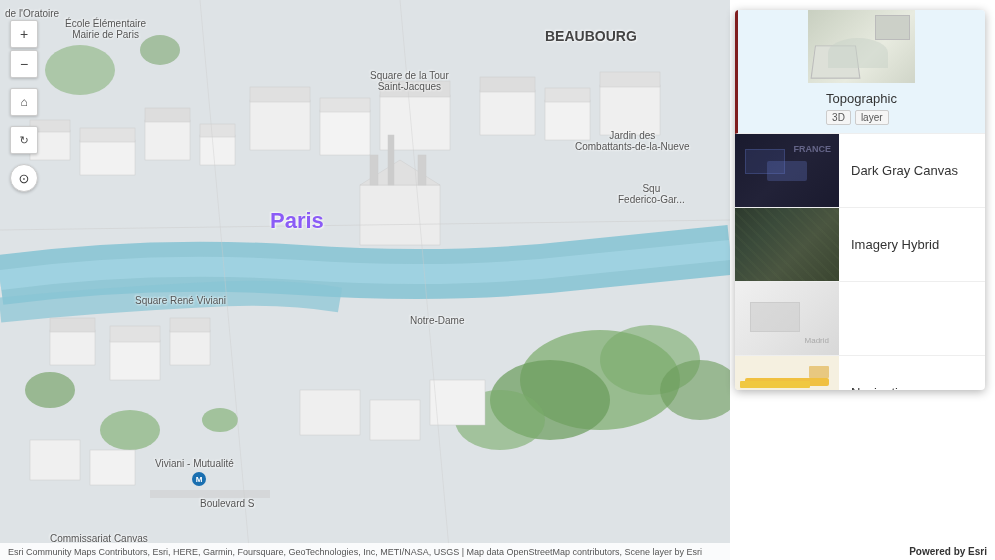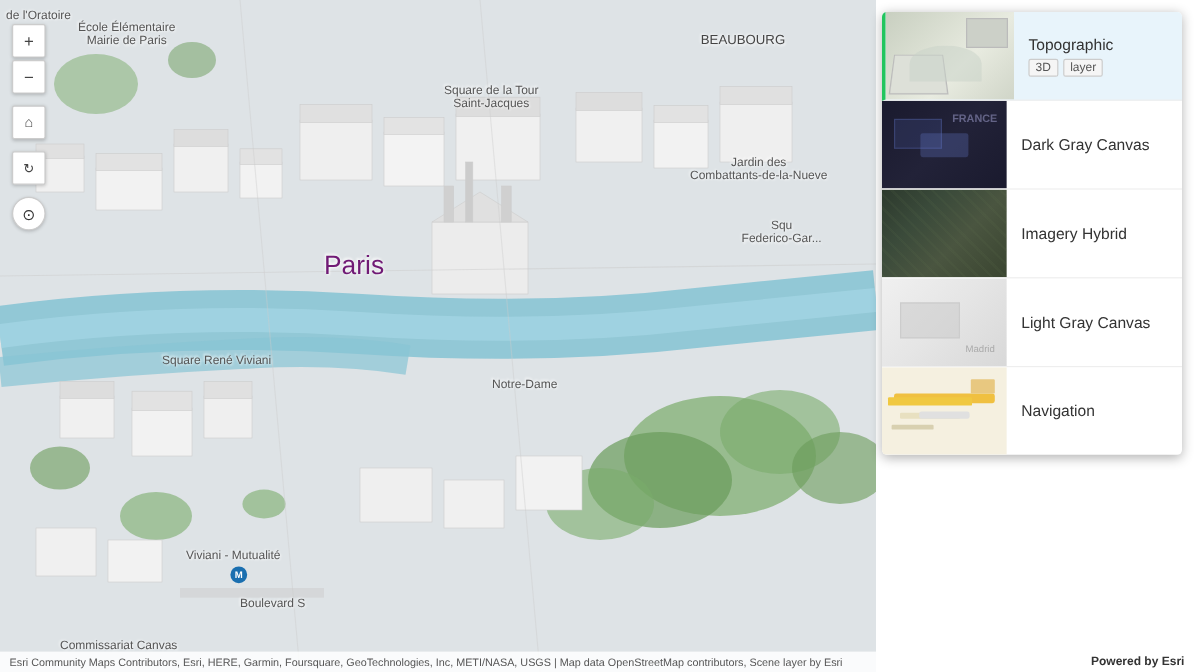--- a/index.html
+++ b/index.html
@@ -16,29 +16,28 @@
     .map-label {
       position: absolute;
       color: #333;
       font-weight: bold;
       pointer-events: none;
       text-shadow: 1px 1px 2px rgba(255,255,255,0.8), -1px -1px 2px rgba(255,255,255,0.8);
     }
 
     .label-large {
       font-size: 22px;
-      font-weight: 400;
-      color: #701a75;
+      font-weight: 700;
+      color: #8b5cf6;
     }
 
     .label-medium {
-      font-size: 11px;
-      font-weight: 400;
+      font-size: 14px;
+      font-weight: 700;
       color: #444;
-      margin-left: 39px;
     }
 
     .label-small {
       font-size: 10px;
       font-weight: 500;
       color: #555;
     }
 
     
     #map-controls {
@@ -103,21 +102,22 @@
       padding: 0;
       cursor: pointer;
       border-bottom: 1px solid #eee;
       transition: background 0.15s;
     }
 
     .layer-item:last-child { border-bottom: none; }
 
     .layer-item.selected {
       background: #e8f4fb;
-      border-left: 3px solid #22c55e;
+      border-left: 3px solid #7f1d1d;
+      flex-direction: column;
     }
 
     .layer-thumbnail {
       width: 104px;
       height: 73px;
       flex-shrink: 0;
       overflow: hidden;
       position: relative;
     }
 
@@ -416,23 +416,20 @@
         </div>
       </div>
 
       <div class="layer-item">
         <div class="layer-thumbnail">
           <div class="thumb-lightgray" style="background:linear-gradient(135deg,#f0f0f0 0%,#e5e5e5 50%,#d8d8d8 100%);position:relative;">
             <div style="position:absolute;top:20px;left:15px;width:50px;height:30px;background:rgba(200,200,200,0.5);border:1px solid #ccc;"></div>
             <div style="position:absolute;bottom:10px;right:10px;font-size:8px;color:#aaa;">Madrid</div>
           </div>
         </div>
-        <div class="layer-info">
-          <div class="layer-name">Light Gray Canvas</div>
-        </div>
       </div>
 
       <div class="layer-item">
         <div class="layer-thumbnail">
           <div class="thumb-navigation" style="background:#f5f0e0;position:relative;">
             <div style="position:absolute;top:25px;left:5px;width:70px;height:7px;background:#f0c840;border-radius:1px;"></div>
             <div style="position:absolute;top:38px;left:15px;width:50px;height:5px;background:#e8e0c0;border-radius:1px;"></div>
             <div style="position:absolute;top:48px;left:8px;width:35px;height:4px;background:#d8d0b0;border-radius:1px;"></div>
             <div style="position:absolute;top:10px;right:10px;width:20px;height:12px;background:#e8c880;border-radius:1px;"></div>
           </div>

